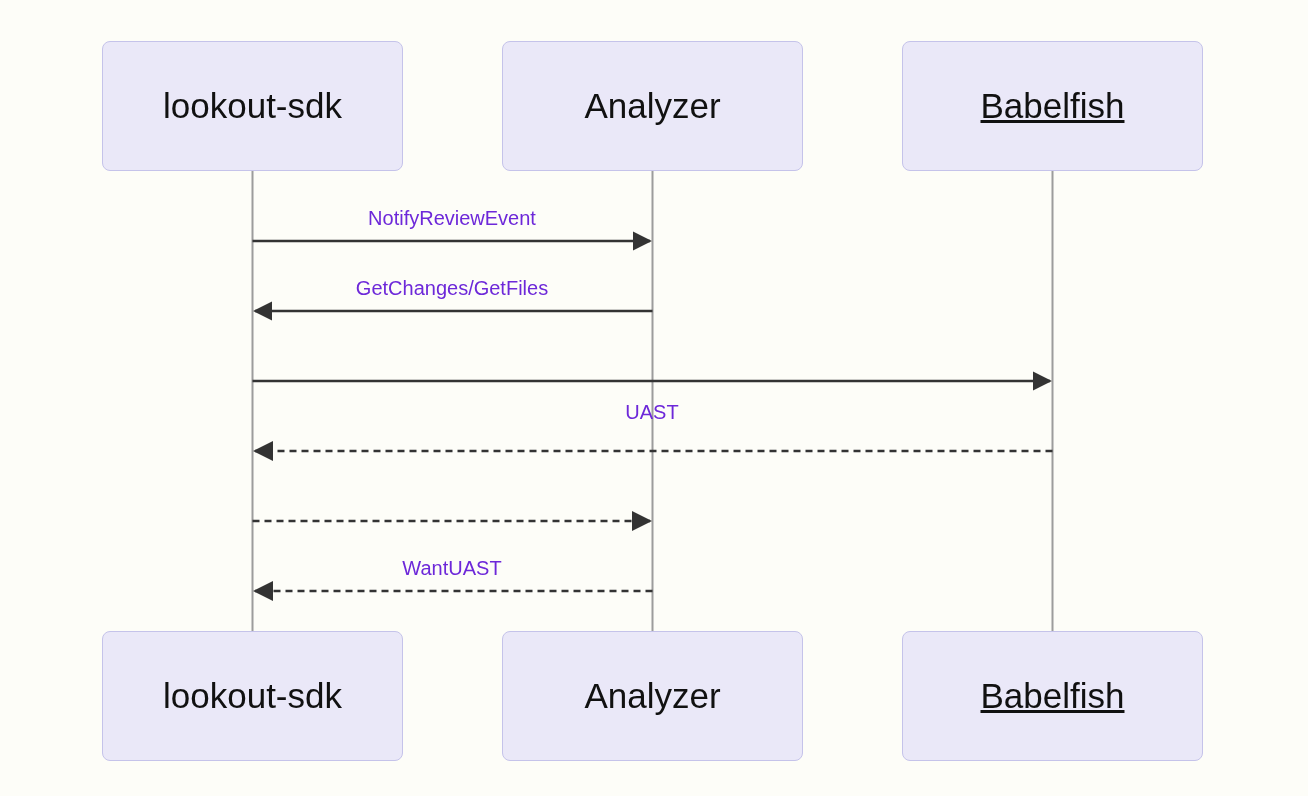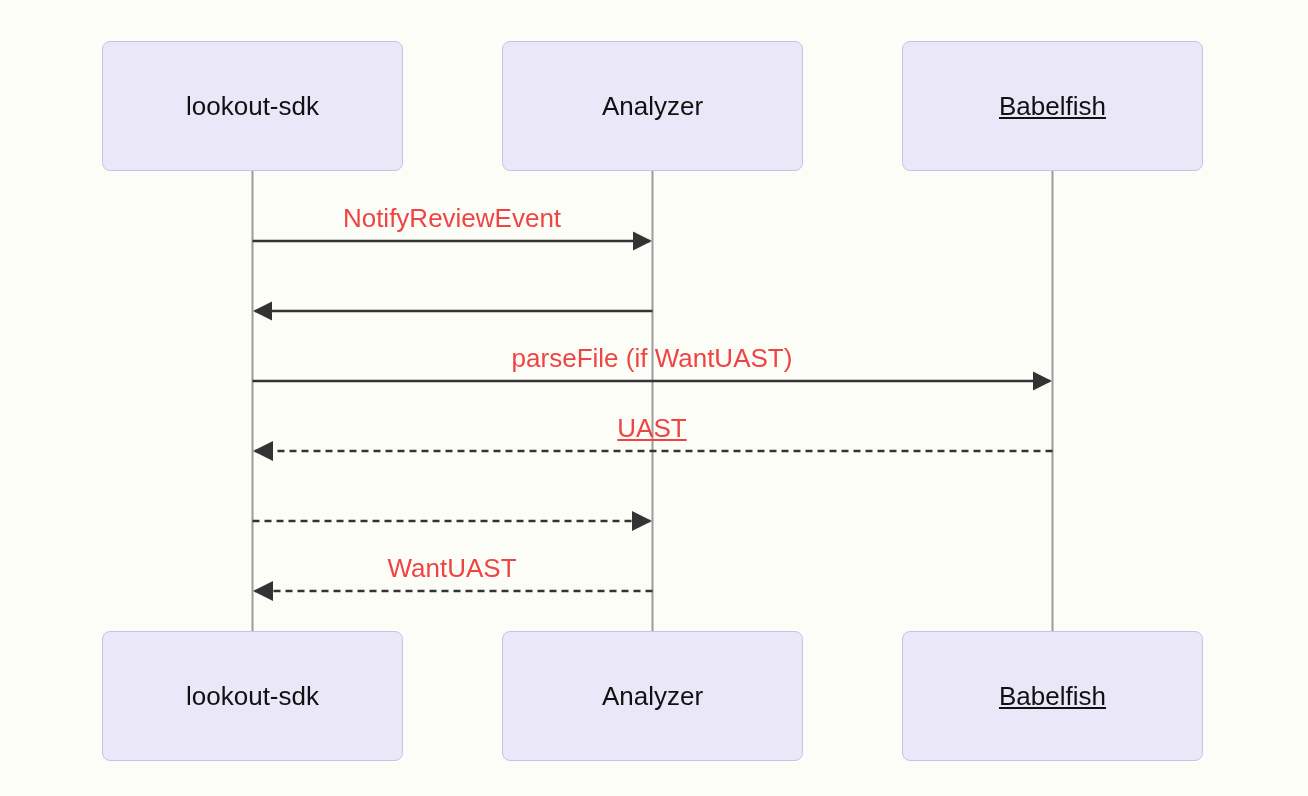--- a/index.html
+++ b/index.html
@@ -26,43 +26,43 @@
     position: absolute;
     width: 301px;
     height: 130px;
     background: #eae8f8;
     border: 1.5px solid #c5c3ea;
     border-radius: 8px;
     box-sizing: border-box;
     display: flex;
     align-items: center;
     justify-content: center;
-    font-size: 26px;
+    font-size: 35px;
     color: #111111;
   }
   .actor-top    { top: 41px; }
   .actor-bottom { top: 631px; }
   .actor-col-1  { left: 102px; }
   .actor-col-2  { left: 502px; }
   .actor-col-3  { left: 902px; text-decoration: underline; }
 
   .msg-label {
     position: absolute;
     transform: translateX(-50%);
     white-space: nowrap;
-    font-size: 26px;
+    font-size: 20px;
     line-height: 30px;
-    color: #ef4444;
+    color: #6d28d9;
   }
   .msg-narrow { left: 452px; }
   .msg-wide   { left: 652px; }
   .msg-y-1 { top: 203px; }
   .msg-y-2 { top: 273px; }
   .msg-y-3 { top: 343px; }
-  .msg-y-4 { top: 413px; text-decoration: underline; }
+  .msg-y-4 { top: 397px; }
   .msg-y-5 { top: 483px; }
   .msg-y-6 { top: 553px; }
 
   .lifeline { stroke: #9c9c9c; stroke-width: 2; }
   .arrow-solid  { stroke: #333333; stroke-width: 2.4; fill: none; }
   .arrow-dashed { stroke: #333333; stroke-width: 2.5; fill: none; stroke-dasharray: 7,5; }
 </style>
 </head>
 <body>
 
@@ -91,21 +91,21 @@
     <span>lookout-sdk</span>
   </div>
   <div class="actor-box actor-top actor-col-2">
     <span>Analyzer</span>
   </div>
   <div class="actor-box actor-top actor-col-3">
     <span>Babelfish</span>
   </div>
 
   <div class="msg-label msg-narrow msg-y-1">NotifyReviewEvent</div>
-  <div class="msg-label msg-wide msg-y-3">parseFile (if WantUAST)</div>
+  <div class="msg-label msg-narrow msg-y-2">GetChanges/GetFiles</div>
   <div class="msg-label msg-wide msg-y-4">UAST</div>
   <div class="msg-label msg-narrow msg-y-6">WantUAST</div>
 
   <div class="actor-box actor-bottom actor-col-1">
     <span>lookout-sdk</span>
   </div>
   <div class="actor-box actor-bottom actor-col-2">
     <span>Analyzer</span>
   </div>
   <div class="actor-box actor-bottom actor-col-3">

